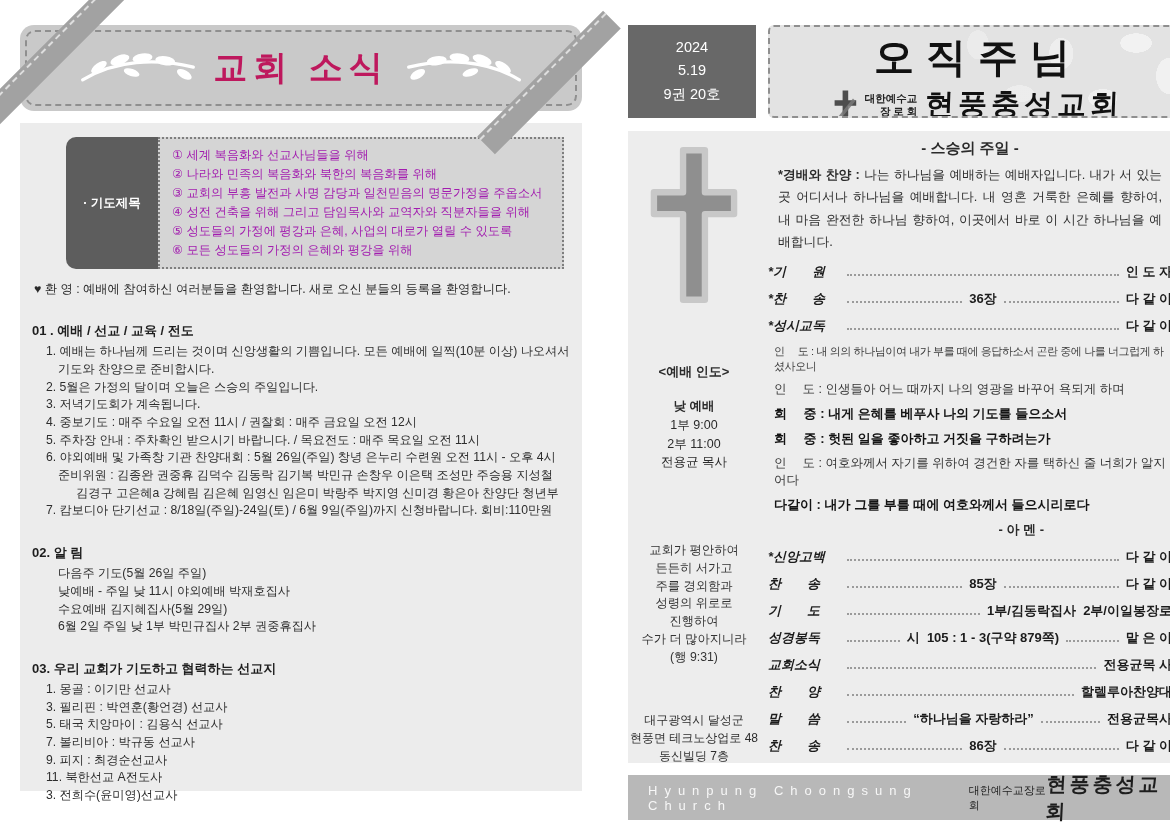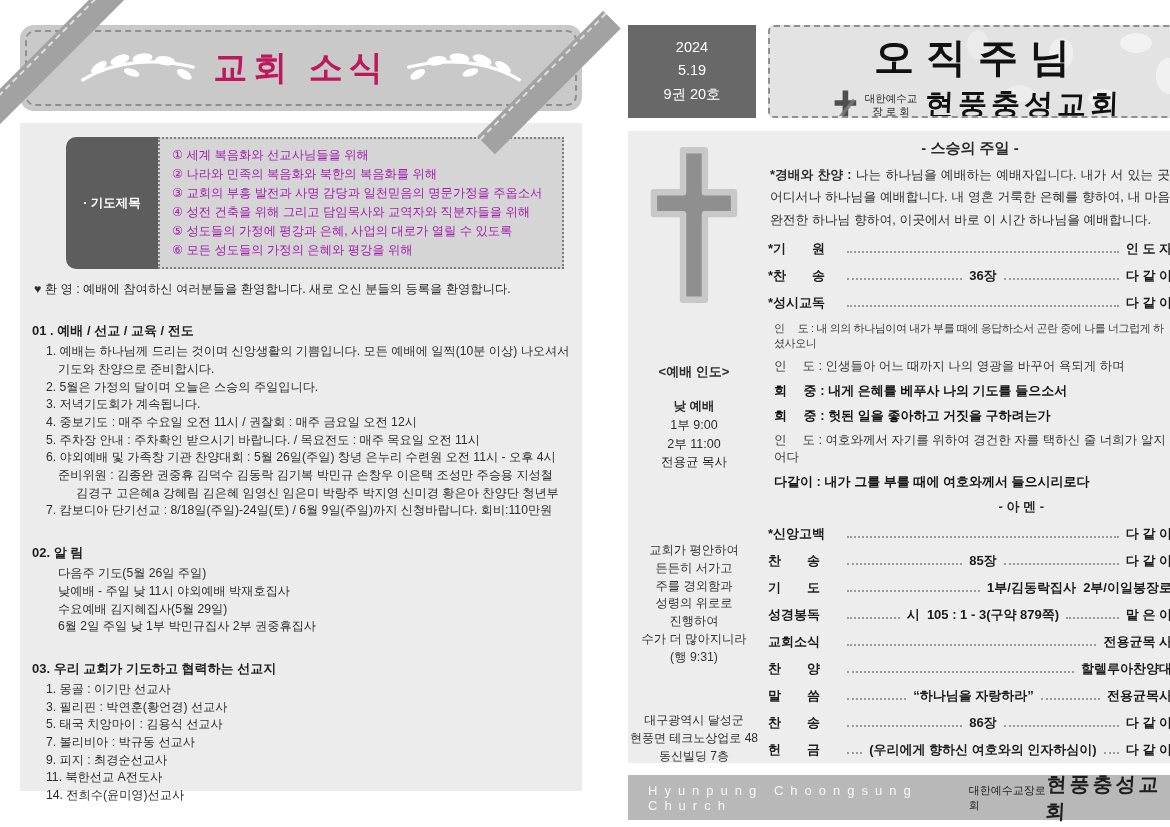--- a/index.html
+++ b/index.html
@@ -54,39 +54,39 @@
     background:
       radial-gradient(ellipse 26px 16px at 88% 18%, rgba(255,255,255,.55) 60%, transparent 61%),
       radial-gradient(ellipse 22px 30px at 96% 55%, rgba(255,255,255,.5) 60%, transparent 61%),
       radial-gradient(ellipse 24px 15px at 80% 80%, rgba(255,255,255,.45) 60%, transparent 61%),
       radial-gradient(ellipse 20px 26px at 70% 30%, rgba(255,255,255,.4) 60%, transparent 61%),
       radial-gradient(ellipse 24px 14px at 60% 75%, rgba(255,255,255,.35) 60%, transparent 61%),
       radial-gradient(ellipse 18px 24px at 50% 20%, rgba(255,255,255,.3) 60%, transparent 61%);
   }
   .rp-mast-title{position:relative;font-size:40px;font-weight:900;letter-spacing:12px;color:#111;margin-top:3px;}
   .rp-mast-row{position:relative;display:flex;align-items:center;justify-content:center;gap:8px;margin-top:0px;}
-  .rp-denom{font-size:10.5px;text-align:center;line-height:1.25;color:#222;}
+  .rp-denom{font-size:10.5px;text-align:right;line-height:1.25;color:#222;font-weight:bold;}
   .rp-church{font-family:"DejaVu Serif","Liberation Serif",serif;font-size:29px;font-weight:900;
     letter-spacing:4px;color:#111;transform:skewX(-2deg);}
   .rp-main{display:flex;background:#ededed;margin-top:13px;flex:1;overflow:hidden;}
   
   .rp-side{width:132px;text-align:center;flex-shrink:0;}
   .side-cross{margin-top:12px;}
   .side-lead{font-size:13px;font-weight:bold;margin-top:52px;}
   .side-service{margin-top:16px;font-size:12.5px;line-height:1.5;}
   .side-service .b{font-weight:bold;}
   .side-verse{margin-top:70px;font-size:12.3px;line-height:1.45;color:#333;}
   .side-addr{margin-top:44px;font-size:12px;line-height:1.5;color:#2d2d2d;}
   
   .rp-order{flex:1;padding:6px 16px 0 8px;}
   .order-subject{text-align:center;font-size:15px;font-weight:bold;margin:2px 0 6px 0;}
-  .order-intro{font-size:12.8px;line-height:1.75;text-align:justify;margin:0 2px;}
+  .order-intro{font-size:12.8px;line-height:1.75;text-align:justify;margin:0 10px;}
   .order-intro .b{font-weight:bold;}
   .orow{display:flex;align-items:center;margin:9px 0;font-size:13px;font-weight:bold;color:#1c1c1c;}
-  .olabel{min-width:72px;white-space:pre;}
+  .olabel{min-width:72px;white-space:pre;font-style:italic;}
   .dots{flex:1;border-bottom:2px dotted #9b9b9b;margin:0 7px;transform:translateY(3px);}
   .ocenter{white-space:pre;}
   .ocenter:empty{display:none;}
   .ocenter:empty + .dots{display:none;}
   .oright{white-space:pre;}
   .reading{margin:6px 0 2px 6px;}
   .reading .rln{margin:7px 0;}
   .rlead{font-size:11px;color:#3a3a3a;letter-spacing:-0.4px;}
   .rlead2{font-size:12.5px;color:#333;}
   .rcong{font-size:13px;font-weight:bold;color:#141414;}
@@ -165,21 +165,21 @@
 
     <div class="sec-title">03. 우리 교회가 기도하고 협력하는 선교지</div>
     <div class="mcols">
       <div class="col">
         <div class="ln">1. 몽골 : 이기만 선교사</div>
         <div class="ln">3. 필리핀 : 박연훈(황언경) 선교사</div>
         <div class="ln">5. 태국 치앙마이 : 김용식 선교사</div>
         <div class="ln">7. 볼리비아 : 박규동 선교사</div>
         <div class="ln">9. 피지 : 최경순선교사</div>
         <div class="ln">11. 북한선교 A전도사</div>
-        <div class="ln">14. 전희수(윤미영)선교사</div>
+        <div class="ln">3. 전희수(윤미영)선교사</div>
       </div>
     </div>
 
     <div class="sec-title s4line">
       <span>04. 군입대청년 :</span>
       <span class="ln" style="font-weight:normal">안지우 김예준 주예찬</span>
     </div>
 
     <table class="ttable">
       <colgroup>

